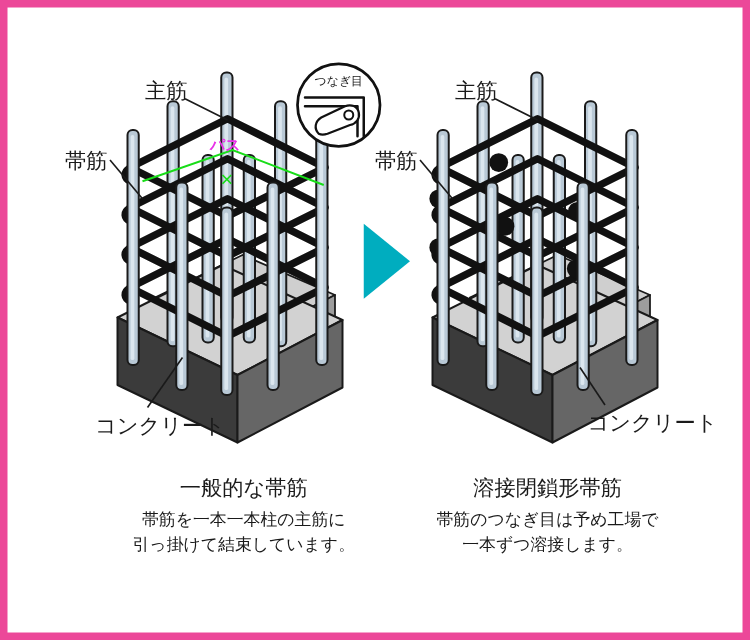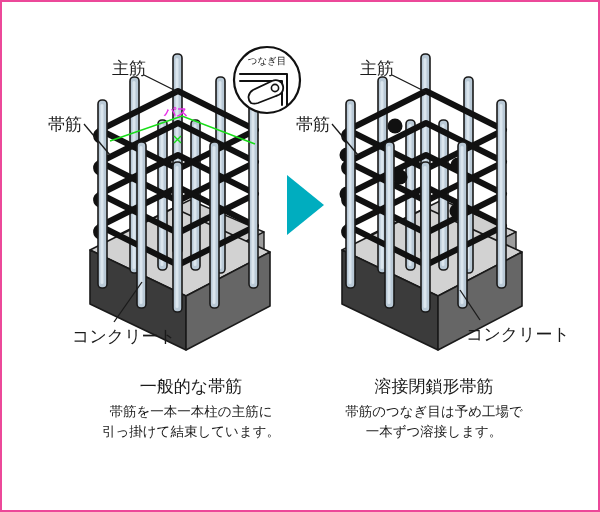--- a/index.html
+++ b/index.html
@@ -7,21 +7,21 @@
     width:600px;height:512px;
     background:#ffffff;
     font-family:"Liberation Sans","DejaVu Sans",sans-serif;
     overflow:hidden;
   }
   #root{
     position:relative;
     width:600px;height:512px;
     background:#ffffff;
     box-sizing:border-box;
-    border:2px solid #ec4899;
+    border:6px solid #ec4899;
   }
   .stage{
     position:absolute;inset:0;
   }
   svg.diagram{
     position:absolute;left:0;top:0;
     width:598px;height:510px;
     display:block;
   }
   .jtext{

